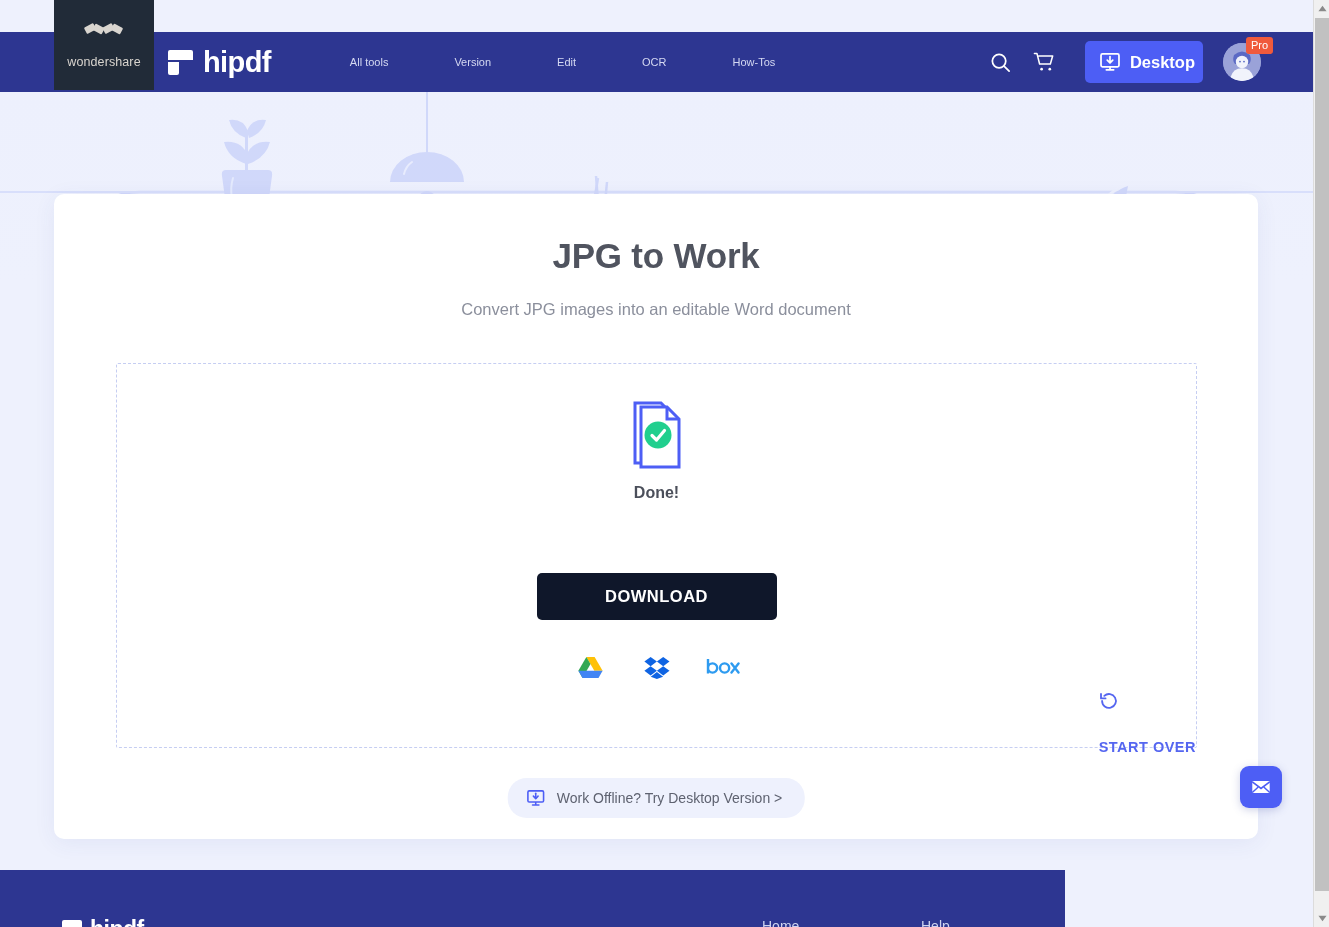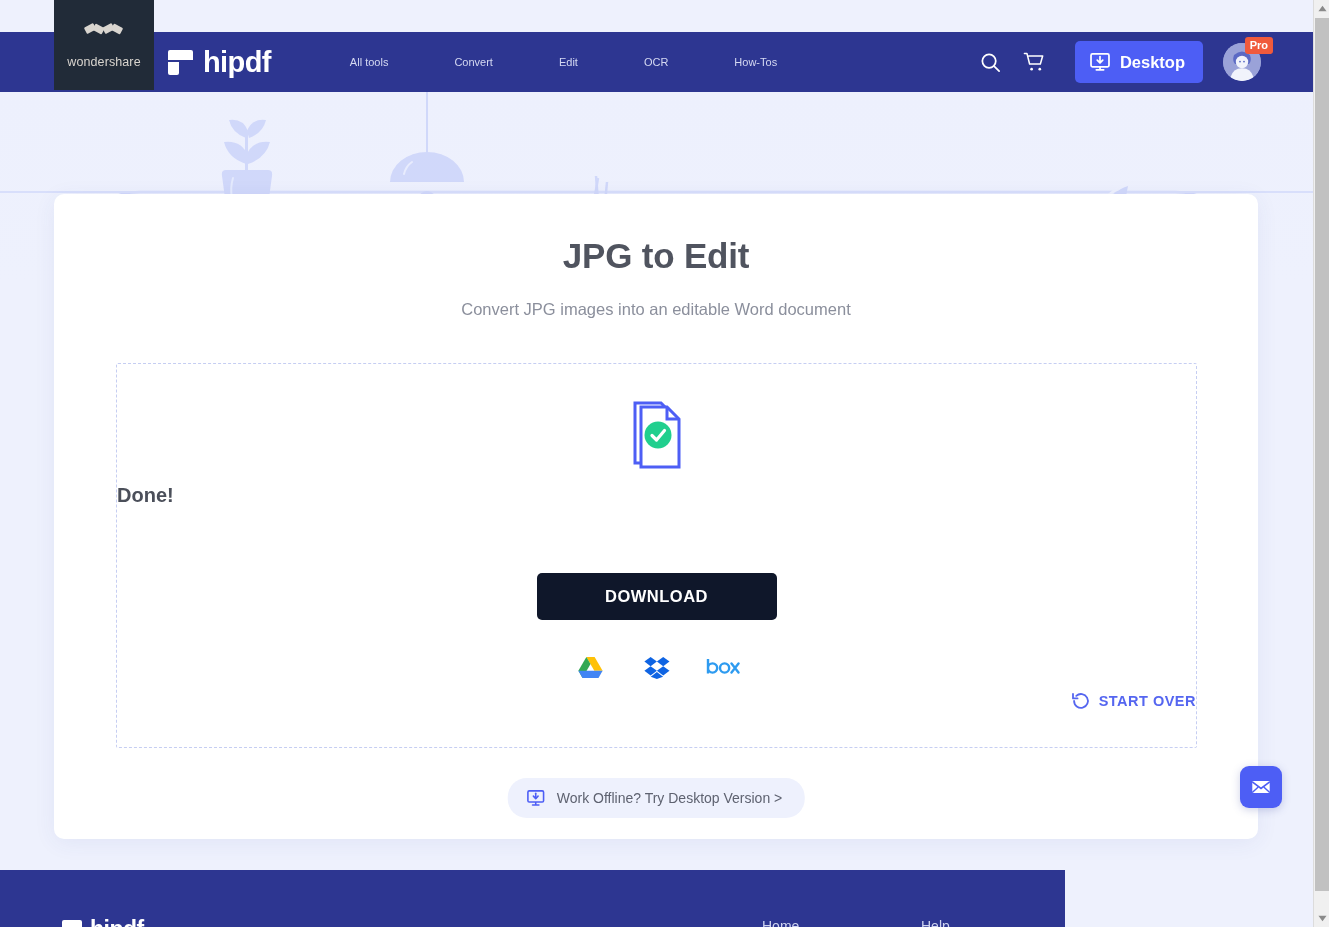--- a/index.html
+++ b/index.html
@@ -113,21 +113,21 @@
   .desktop-btn {
     display: flex;
     align-items: center;
     gap: 9px;
     background: #4d5ef5;
     color: #fff;
     font-size: 16.5px;
     font-weight: bold;
     border: none;
     border-radius: 5px;
-    padding: 10px 18px 10px 14px;
+    padding: 10px 8px 10px 14px;
     margin-left: 18px;
     cursor: pointer;
     font-family: inherit;
   }
   .avatar-wrap {
     position: relative;
     margin-left: 20px;
     cursor: pointer;
   }
   .avatar {
@@ -136,21 +136,21 @@
     background: #9aa2d8;
     overflow: hidden;
     position: relative;
   }
   .pro-badge {
     position: absolute;
     right: -12px; top: -6px;
     background: #f05a3c;
     color: #fff;
     font-size: 11px;
-    font-weight: bold;
+    font-weight: normal;
     line-height: 1;
     padding: 3px 5px;
     border-radius: 3px;
   }
 
   
   .hero {
     position: absolute;
     left: 0; top: 92px;
     width: 1313px; height: 190px;
@@ -198,22 +198,22 @@
   .done-icon {
     position: absolute;
     left: 50%; top: 35px;
     transform: translateX(-50%);
     width: 54px; height: 70px;
   }
 
   .done-text {
     position: absolute;
     left: 0; right: 0; top: 120px;
-    text-align: left;
-    font-size: 20px;
+    text-align: center;
+    font-size: 16px;
     font-weight: bold;
     color: #4b4f5a;
   }
 
   .download-btn {
     position: absolute;
     left: 50%; top: 209px;
     transform: translateX(-50%);
     width: 240px; height: 47px;
     background: #0f172a;
@@ -238,27 +238,28 @@
   .cloud-btn {
     width: 34px; height: 30px;
     display: flex; align-items: center; justify-content: center;
     cursor: pointer;
   }
 
   .start-over {
     position: absolute;
     right: 0px; top: 327px;
     display: flex;
-    align-items: center;
-    gap: 8px;
+    align-items: flex-start;
+    gap: 28px;
     color: #5566f0;
     font-size: 14.5px;
     font-weight: 600;
     letter-spacing: .5px;
     cursor: pointer;
+    flex-direction: column;
   }
 
   
   .offline-pill {
     position: absolute;
     left: 50%; top: 584px;
     transform: translateX(-50%);
     display: flex;
     align-items: center;
     gap: 11px;
@@ -429,21 +430,21 @@
     <div class="nav-logo">
       <div class="nav-logo-mark">
         <div class="b1"></div>
           <div class="b2"></div>
       </div>
       <span class="nav-logo-text">hipdf</span>
     </div>
 
     <div class="nav-links">
       <span class="nav-link">All tools</span>
-      <span class="nav-link">Convert</span>
+      <span class="nav-link">Version</span>
       <span class="nav-link">Edit</span>
       <span class="nav-link">OCR</span>
       <span class="nav-link">How-Tos</span>
     </div>
 
     <div class="nav-right">
       <div class="nav-icon-btn">
         <svg width="23" height="23" viewBox="0 0 24 24" fill="none" stroke="#ffffff" stroke-width="1.8">
           <circle cx="10.5" cy="10.5" r="7"></circle>
           <line x1="15.7" y1="15.7" x2="21" y2="21" stroke-linecap="round"></line>
@@ -491,21 +492,21 @@
         <rect x="11" y="4" width="13" height="9" rx="1.5" transform="rotate(28 17 8)"></rect>
         <rect x="23" y="4" width="13" height="9" rx="1.5" transform="rotate(-28 29 8)"></rect>
         <rect x="34" y="4" width="13" height="9" rx="1.5" transform="rotate(28 40 8)"></rect>
       </g>
     </svg>
     <span class="ws-name">wondershare</span>
   </div>
 
   <main class="card">
 
-    <h1 class="card-title">JPG to Edit</h1>
+    <h1 class="card-title">JPG to Work</h1>
     <p class="card-sub">Convert JPG images into an editable Word document</p>
 
     <section class="dropzone">
 
       <svg class="done-icon" viewBox="0 0 54 70">
 
         <path d="M5 4 h26 l12 12 v48 h-38 z" fill="none" stroke="#4d5ef5" stroke-width="3"></path>
 
         <path d="M11 8 h26 l12 12 v48 h-38 z" fill="#ffffff" stroke="#4d5ef5" stroke-width="3"></path>
         <path d="M37 8 v12 h12" fill="none" stroke="#4d5ef5" stroke-width="3"></path>

